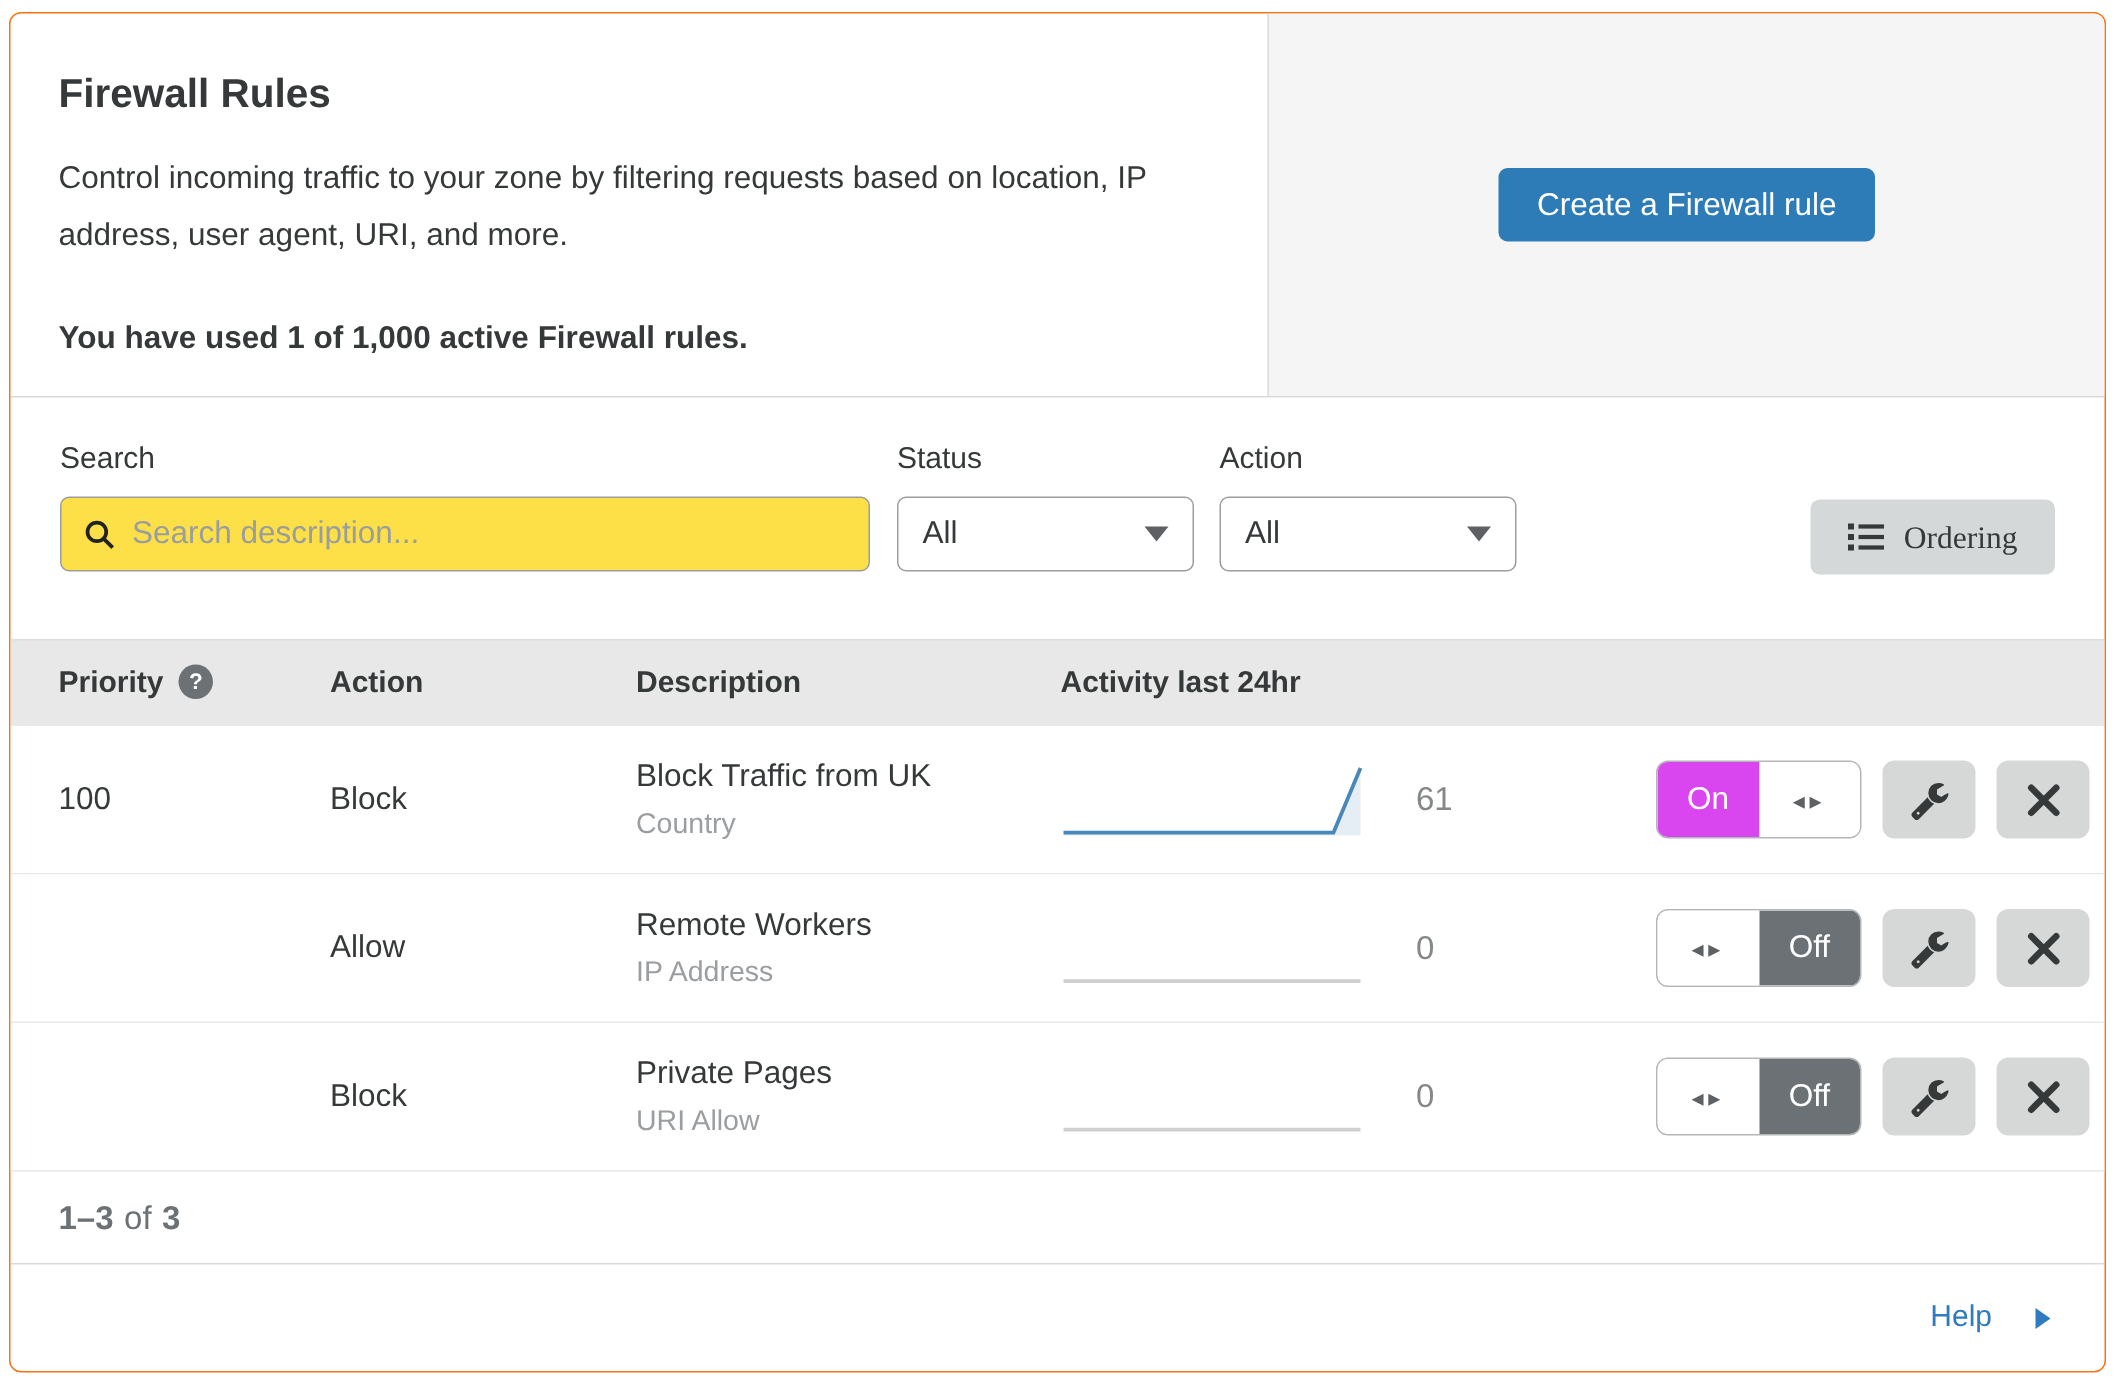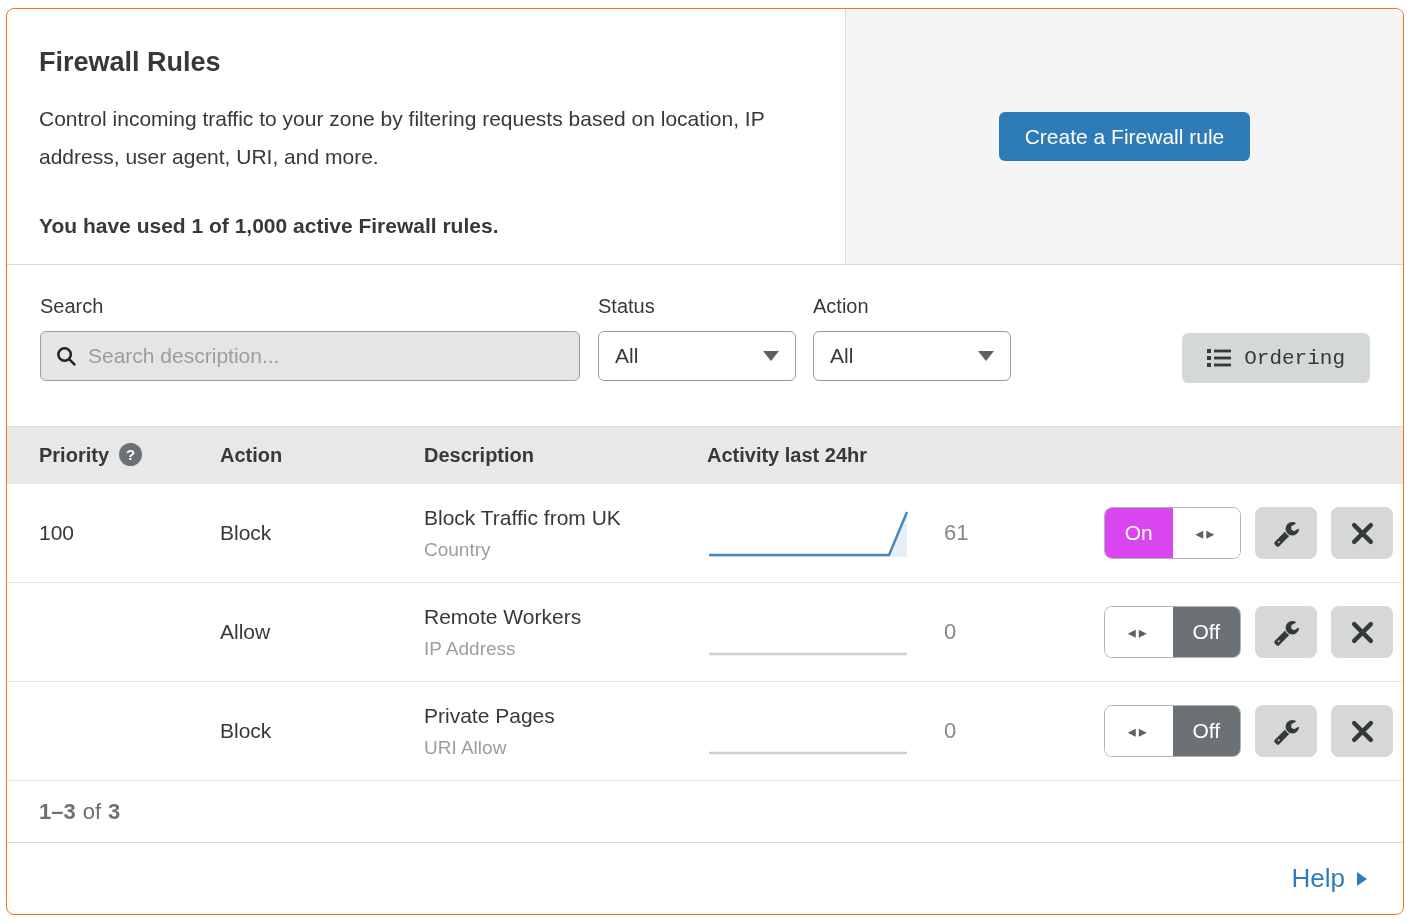--- a/index.html
+++ b/index.html
@@ -16,35 +16,35 @@
   .usage-line { font-size:21px; font-weight:bold; }
   .top-right { flex:1; background:#f5f5f5; border-left:1px solid #dcdcdc;
                display:flex; align-items:center; justify-content:center; }
   .create-btn { background:#2e7cb7; color:#fff; font-size:21px; border:none;
                 border-radius:6px; padding:0 26px; height:49px; cursor:pointer; }
   
   .filters { height:161px; display:flex; padding:0 33px; align-items:flex-start; }
   .filter { margin-top:30px; }
   .filter-label { display:block; font-size:20px; margin-bottom:13px; }
   .search-wrap { width:540px; height:50px; border:1px solid #9d9d9d; border-radius:6px;
-                 display:flex; align-items:center; padding:0 14px; background:#e5e5e5; }
+                 display:flex; align-items:center; padding:0 14px; background:#fde047; }
   .search-wrap input { border:none; outline:none; flex:1; font-size:21px; color:#36393a;
                        font-family:"Liberation Sans",sans-serif; background:transparent; margin-left:10px; }
   .search-wrap input::placeholder { color:#9a9da0; }
   .sel { width:198px; height:50px; border:1px solid #9d9d9d; border-radius:6px;
          display:flex; align-items:center; justify-content:space-between;
          padding:0 16px; font-size:21px; background:#fff; cursor:pointer;gap:23px; }
   .caret { width:0; height:0; border-left:8px solid transparent; border-right:8px solid transparent;
            border-top:10px solid #5d6164; }
   .f-status { margin-left:18px; }
   .f-action { margin-left:17px; }
   .ordering { margin-left:auto; margin-top:68px; height:50px; padding:0 25px;
               background:#d5d8d8; border:none; border-radius:6px; font-size:21px;
               color:#36393a; display:flex; align-items:center; gap:13px; cursor:pointer;
-              font-family:Liberation Mono, monospace; }
+              font-family:Liberation Serif, serif; }
   
   .grid { display:grid; grid-template-columns:181px 204px 283px 215px 170px 1fr;
           padding:0 10px 0 32px; align-items:center; }
   .thead { height:58px; background:#e8e8e8; border-top:1px solid #dedede;
            font-weight:bold; font-size:20px; }
   .help-badge { display:inline-flex; width:23px; height:23px; border-radius:50%;
                 background:#6b7175; color:#fff; font-size:15px; font-weight:bold;
                 align-items:center; justify-content:center; margin-left:10px;
                 position:relative; top:-2px; cursor:pointer; }
   .row { height:99px; border-bottom:1px solid #e8e8e8; background:#fff; }
@@ -66,21 +66,21 @@
                    font-family:"DejaVu Sans",sans-serif; }
   .tool-btn { width:62px; height:52px; border:none; border-radius:8px; background:#d6d8d8;
               display:flex; align-items:center; justify-content:center; cursor:pointer; }
   
   .pagination { height:62px; border-bottom:1px solid #d9d9d9; display:flex;
                 align-items:center; padding:0 32px; font-size:22px; color:#6b7175; }
   .pagination b { font-weight:bold; }
   .pagination .sep { margin:0 7px; font-weight:normal; }
   .help-bar { height:71px; display:flex; align-items:center; justify-content:flex-end;
               padding:0 35px; }
-  .help-link { color:#2f7bbf; font-size:26px; display:flex; align-items:center; gap:11px;
+  .help-link { color:#2f7bbf; font-size:20px; display:flex; align-items:center; gap:28px;
                text-decoration:none; cursor:pointer; }
 </style>
 </head>
 <body>
 
 <div class="card">
 
   <div class="top">
     <div class="top-left">
       <h1 class="page-title">Firewall Rules</h1>

